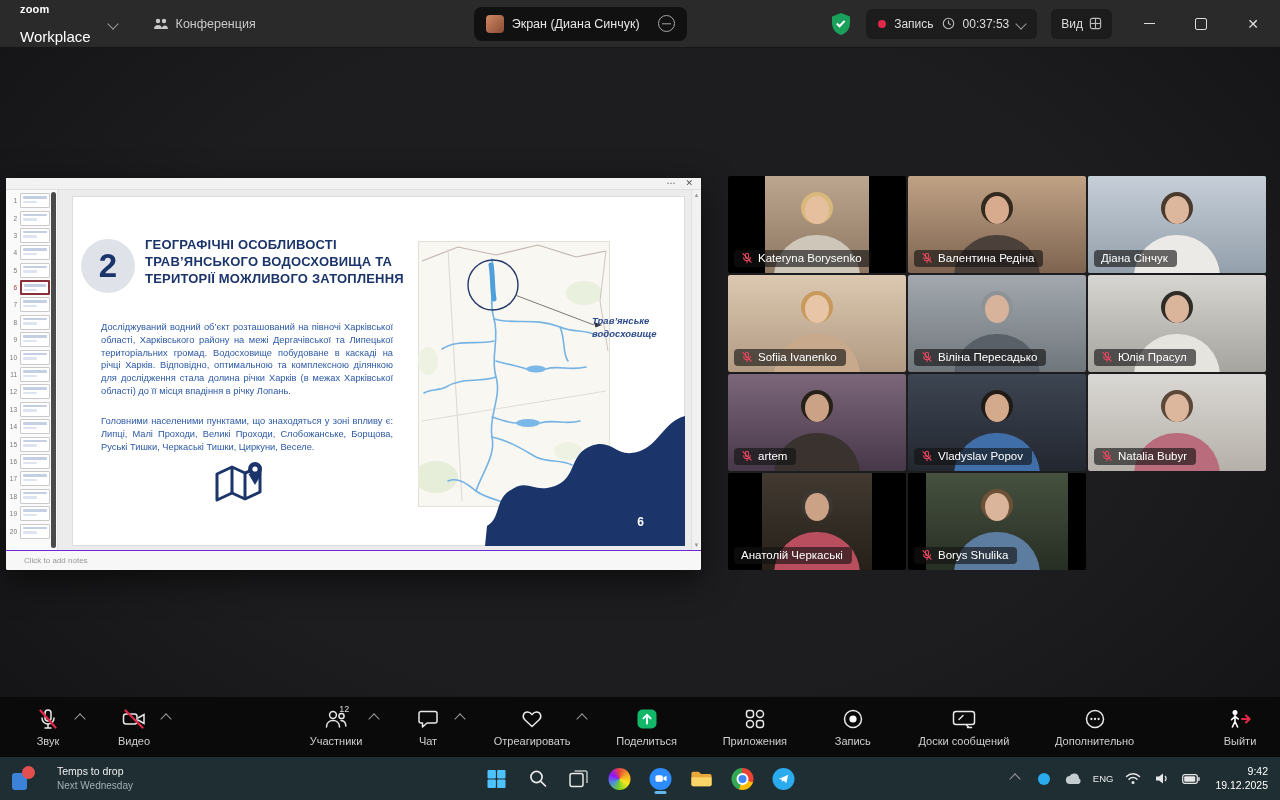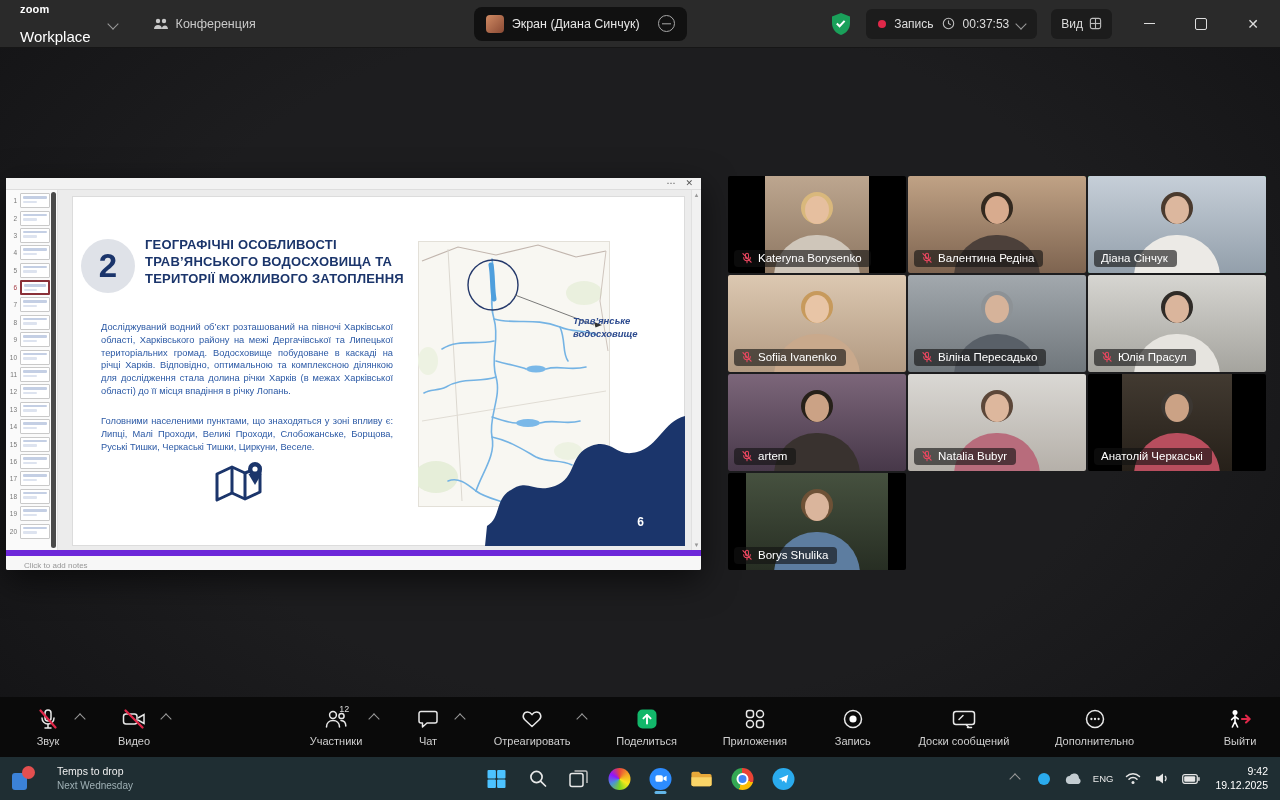--- a/index.html
+++ b/index.html
@@ -35,30 +35,30 @@
   .thumb-panel{position:absolute;left:0;top:12px;bottom:20px;width:52px;background:#fafafa;border-right:1px solid #e2e2e2;overflow:hidden;padding-top:3px;box-sizing:border-box;}
   .thumb-row{display:flex;align-items:center;gap:3px;margin:0 0 2.1px 2px;height:15.3px;}
   .t-num{width:9px;font-size:6.5px;color:#777;text-align:right;flex:0 0 auto;}
   .thumb{width:30px;height:15px;background:#fff;border:1px solid #c9c9c9;border-radius:1px;box-sizing:border-box;padding:2px;}
   .thumb .t-line{height:2.5px;background:#c4cfe4;margin-bottom:2px;border-radius:1px;}
   .thumb .t-line.short{width:60%;background:#dde3ef;}
   .thumb-row.active .thumb{border:2px solid #8a3038;}
   .thumb-row.active .t-num{color:#a33b44;}
   .thumb-scroll{position:absolute;right:1px;top:2px;bottom:2px;width:5px;background:#4a4a4a;border-radius:3px;}
   .ppt-rail{position:absolute;right:0;top:12px;bottom:20px;width:10px;background:#f1f1f1;border-left:1px solid #e0e0e0;display:flex;flex-direction:column;justify-content:space-between;align-items:center;padding:2px 0;box-sizing:border-box;color:#999;font-size:6px;line-height:1;}
-  .notes-strip{position:absolute;left:0;bottom:0;width:100%;height:20px;background:#f7f7f7;border-top:6px solid #6d28d9;display:flex;align-items:flex-end;color:#979797;font-size:8px;padding-left:18px;box-sizing:border-box;border-radius:0 0 2px 2px;}
+  .notes-strip{position:absolute;left:0;bottom:0;width:100%;height:20px;background:#f7f7f7;border-top:1px solid #6d28d9;display:flex;align-items:center;color:#979797;font-size:8px;padding-left:18px;box-sizing:border-box;border-radius:0 0 2px 2px;}
 
   .slide{position:absolute;left:66px;top:18px;width:613px;height:350px;background:#fff;border:1px solid #dcdcdc;box-sizing:border-box;}
   .num-circle{position:absolute;left:8px;top:42px;width:54px;height:54px;border-radius:50%;background:#dfe2e8;display:flex;align-items:center;justify-content:center;color:#1b356b;font-size:33px;font-weight:bold;}
   .slide-title{position:absolute;left:72px;top:40px;width:286px;color:#1b356b;font-size:13px;font-weight:bold;line-height:1.3;letter-spacing:.2px;}
   .slide-para{position:absolute;left:28px;width:292px;color:#2b59a5;font-size:9.3px;line-height:1.38;text-align:justify;}
   .p1{top:124px;}
   .p2{top:218px;}
   .map-wrap{position:absolute;left:345px;top:44px;width:268px;height:266px;}
-  .map-label{position:absolute;left:500px;top:118px;width:82px;font-style:italic;font-weight:bold;color:#2c4a8e;font-size:9.5px;line-height:1.35;}
+  .map-label{position:absolute;left:519px;top:118px;width:82px;font-style:italic;font-weight:bold;color:#2c4a8e;font-size:9.5px;line-height:1.35;}
   .wave{position:absolute;right:-1px;bottom:-1px;width:200px;height:130px;}
   .page-num{position:absolute;right:40px;bottom:16px;color:#fff;font-size:12px;font-weight:bold;}
   .pin-icon{position:absolute;left:140px;top:264px;}
 
   
   .gallery{position:absolute;left:728px;top:176px;width:538px;display:grid;grid-template-columns:repeat(3,178px);grid-auto-rows:97px;gap:2px;}
   .tile{position:relative;background:#000;overflow:hidden;border-radius:2px;cursor:pointer;}
   .tile.active{outline:2px solid #2bd476;outline-offset:-2px;}
   .video{position:relative;height:100%;margin:0 auto;}
   .hair{position:absolute;width:32px;height:32px;border-radius:50%;left:50%;transform:translateX(-50%);top:16px;}
@@ -511,20 +511,40 @@
                 <path d="M3.6,7.2 a4.4,4.4 0 0 0 8.8,0"></path>
                 <path d="M8,11.6 v2.6"></path>
               </g>
               <line x1="2.6" y1="2.2" x2="13.4" y2="13.6" stroke="#e8465f" stroke-width="1.6" stroke-linecap="round"></line>
             </svg>
           </span>
           <span>artem</span>
         </div>
       </div>
       <div class="tile">
+        <div class="video" style="width: 100%; background: linear-gradient(rgb(61, 69, 82), rgb(35, 39, 48));">
+          <div class="hair" style="background: rgb(32, 27, 22);"></div>
+          <div class="head" style="background: rgb(212, 170, 141);"></div>
+          <div class="torso" style="background: rgb(63, 110, 168);"></div>
+        </div>
+        <div class="name-tag">
+          <span>
+            <svg width="12" height="12" viewBox="0 0 16 16">
+              <g fill="none" stroke="#e8465f" stroke-width="1.4" stroke-linecap="round">
+                <rect x="6" y="1.6" width="4" height="7.4" rx="2"></rect>
+                <path d="M3.6,7.2 a4.4,4.4 0 0 0 8.8,0"></path>
+                <path d="M8,11.6 v2.6"></path>
+              </g>
+              <line x1="2.6" y1="2.2" x2="13.4" y2="13.6" stroke="#e8465f" stroke-width="1.6" stroke-linecap="round"></line>
+            </svg>
+          </span>
+          <span>Vladyslav Popov</span>
+        </div>
+      </div>
+      <div class="tile">
         <div class="video" style="width: 100%; background: linear-gradient(rgb(218, 216, 212), rgb(181, 176, 169));">
           <div class="hair" style="background: rgb(92, 71, 57);"></div>
           <div class="head" style="background: rgb(221, 183, 157);"></div>
           <div class="torso" style="background: rgb(184, 108, 124);"></div>
         </div>
         <div class="name-tag">
           <span>
             <svg width="12" height="12" viewBox="0 0 16 16">
               <g fill="none" stroke="#e8465f" stroke-width="1.4" stroke-linecap="round">
                 <rect x="6" y="1.6" width="4" height="7.4" rx="2"></rect>

